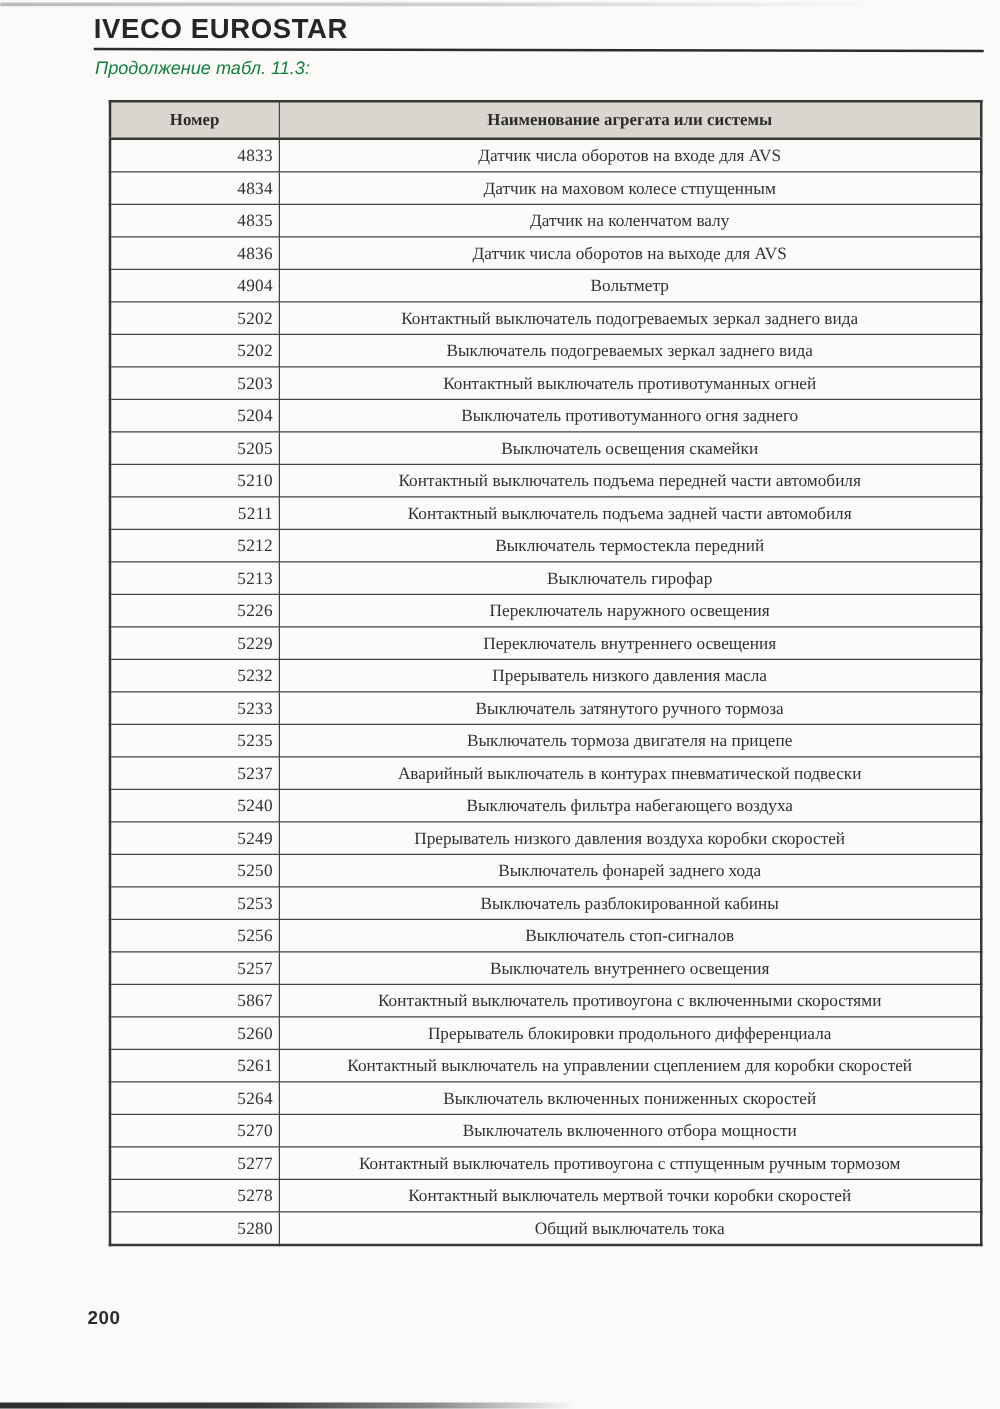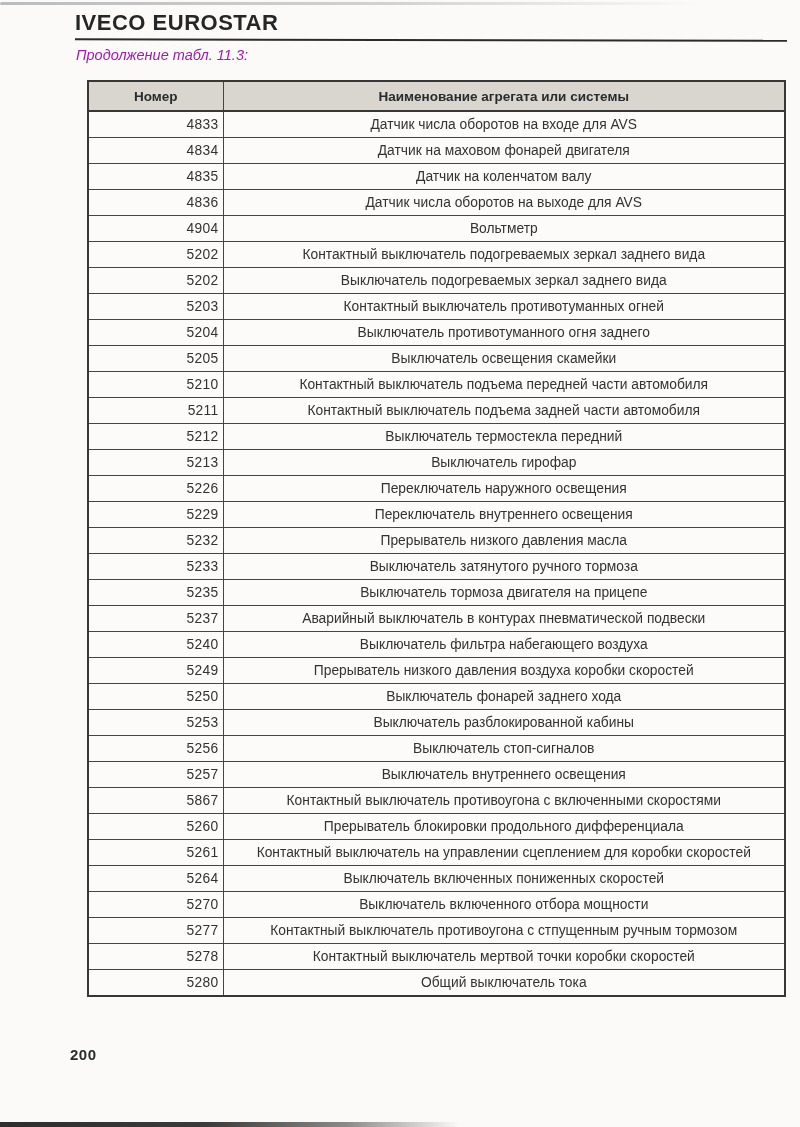--- a/index.html
+++ b/index.html
@@ -50,29 +50,30 @@
     border: none;
     border-top: 2px solid #2c2b2a;
     transform: rotate(0.12deg);
   }
   .table-caption {
     position: absolute;
     top: 47px;
     left: 76px;
     font-size: 14.5px;
     font-style: italic;
-    color: #a21caf;
+    color: #15803d;
   }
   table.parts {
     position: absolute;
     top: 80px;
     left: 87px;
     width: 699px;
     border-collapse: collapse;
     table-layout: fixed;
+    font-family: Liberation Serif, serif;
   }
   table.parts, table.parts th, table.parts td {
     border: 1px solid #464544;
   }
   table.parts {
     border: 2px solid #383736;
   }
   table.parts th {
     background: #d9d6d0;
     font-size: 13.5px;
@@ -136,21 +137,21 @@
         <th>Наименование агрегата или системы</th>
       </tr>
     </thead>
     <tbody>
         <tr>
           <td class="col-num">4833</td>
           <td class="col-name">Датчик числа оборотов на входе для AVS</td>
         </tr>
         <tr>
           <td class="col-num">4834</td>
-          <td class="col-name">Датчик на маховом фонарей двигателя</td>
+          <td class="col-name">Датчик на маховом колесе стпущенным</td>
         </tr>
         <tr>
           <td class="col-num">4835</td>
           <td class="col-name">Датчик на коленчатом валу</td>
         </tr>
         <tr>
           <td class="col-num">4836</td>
           <td class="col-name">Датчик числа оборотов на выходе для AVS</td>
         </tr>
         <tr>

